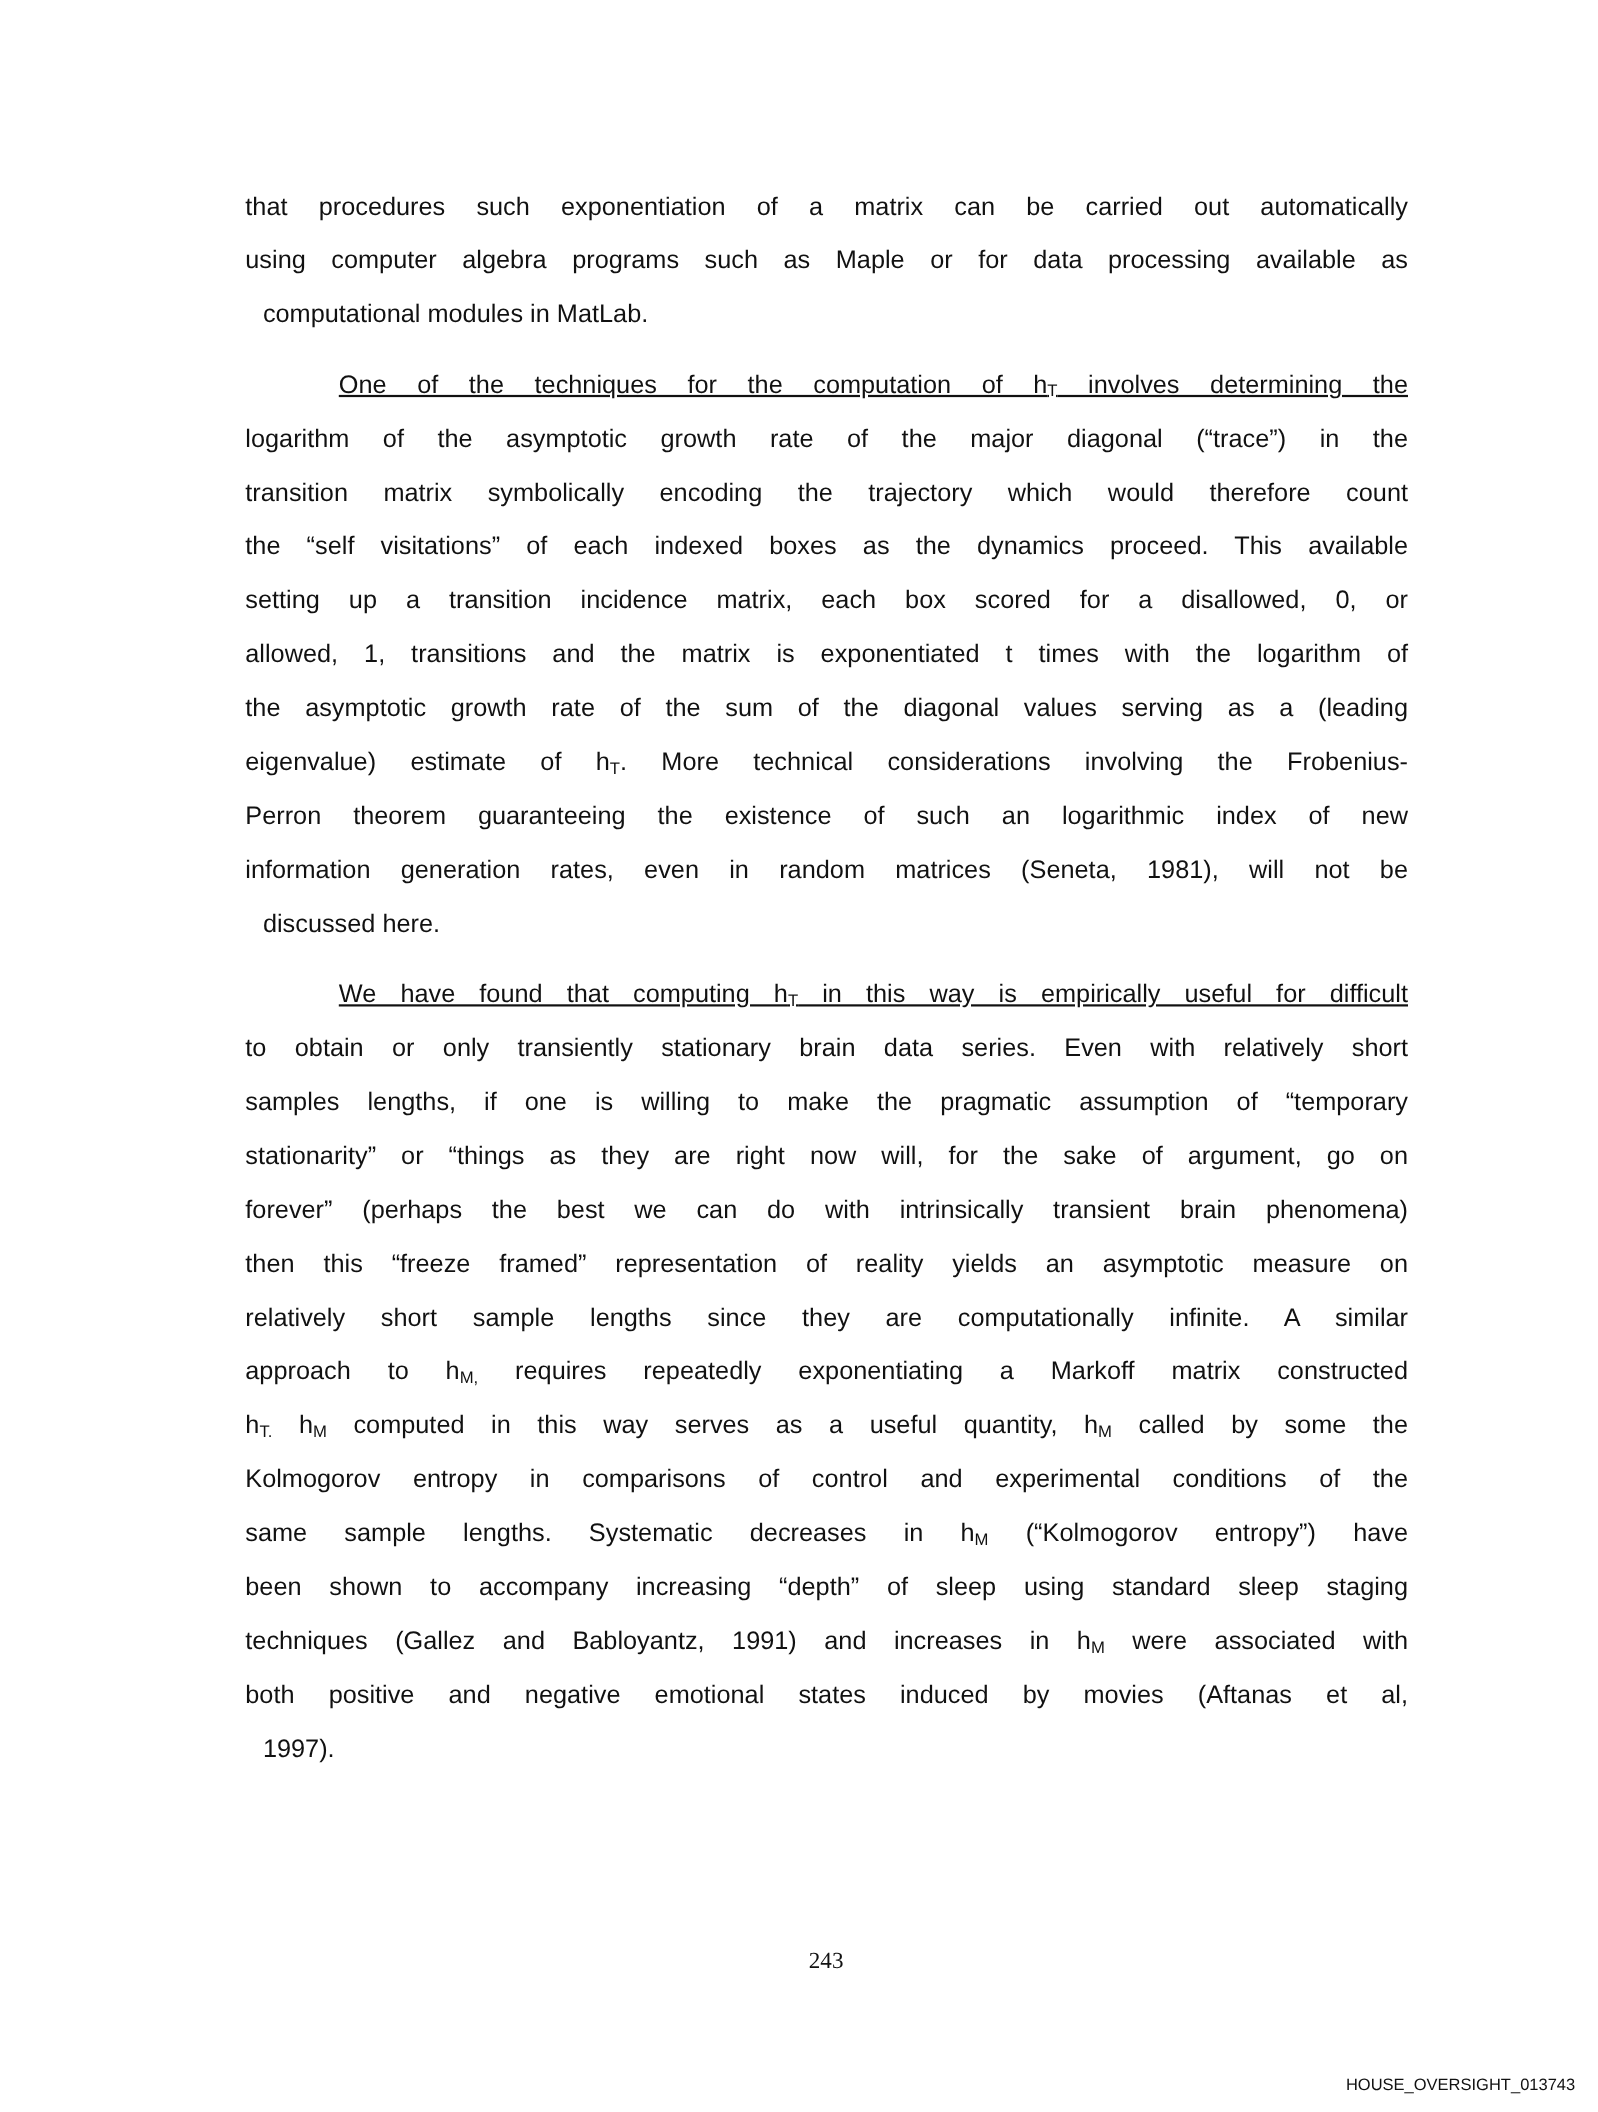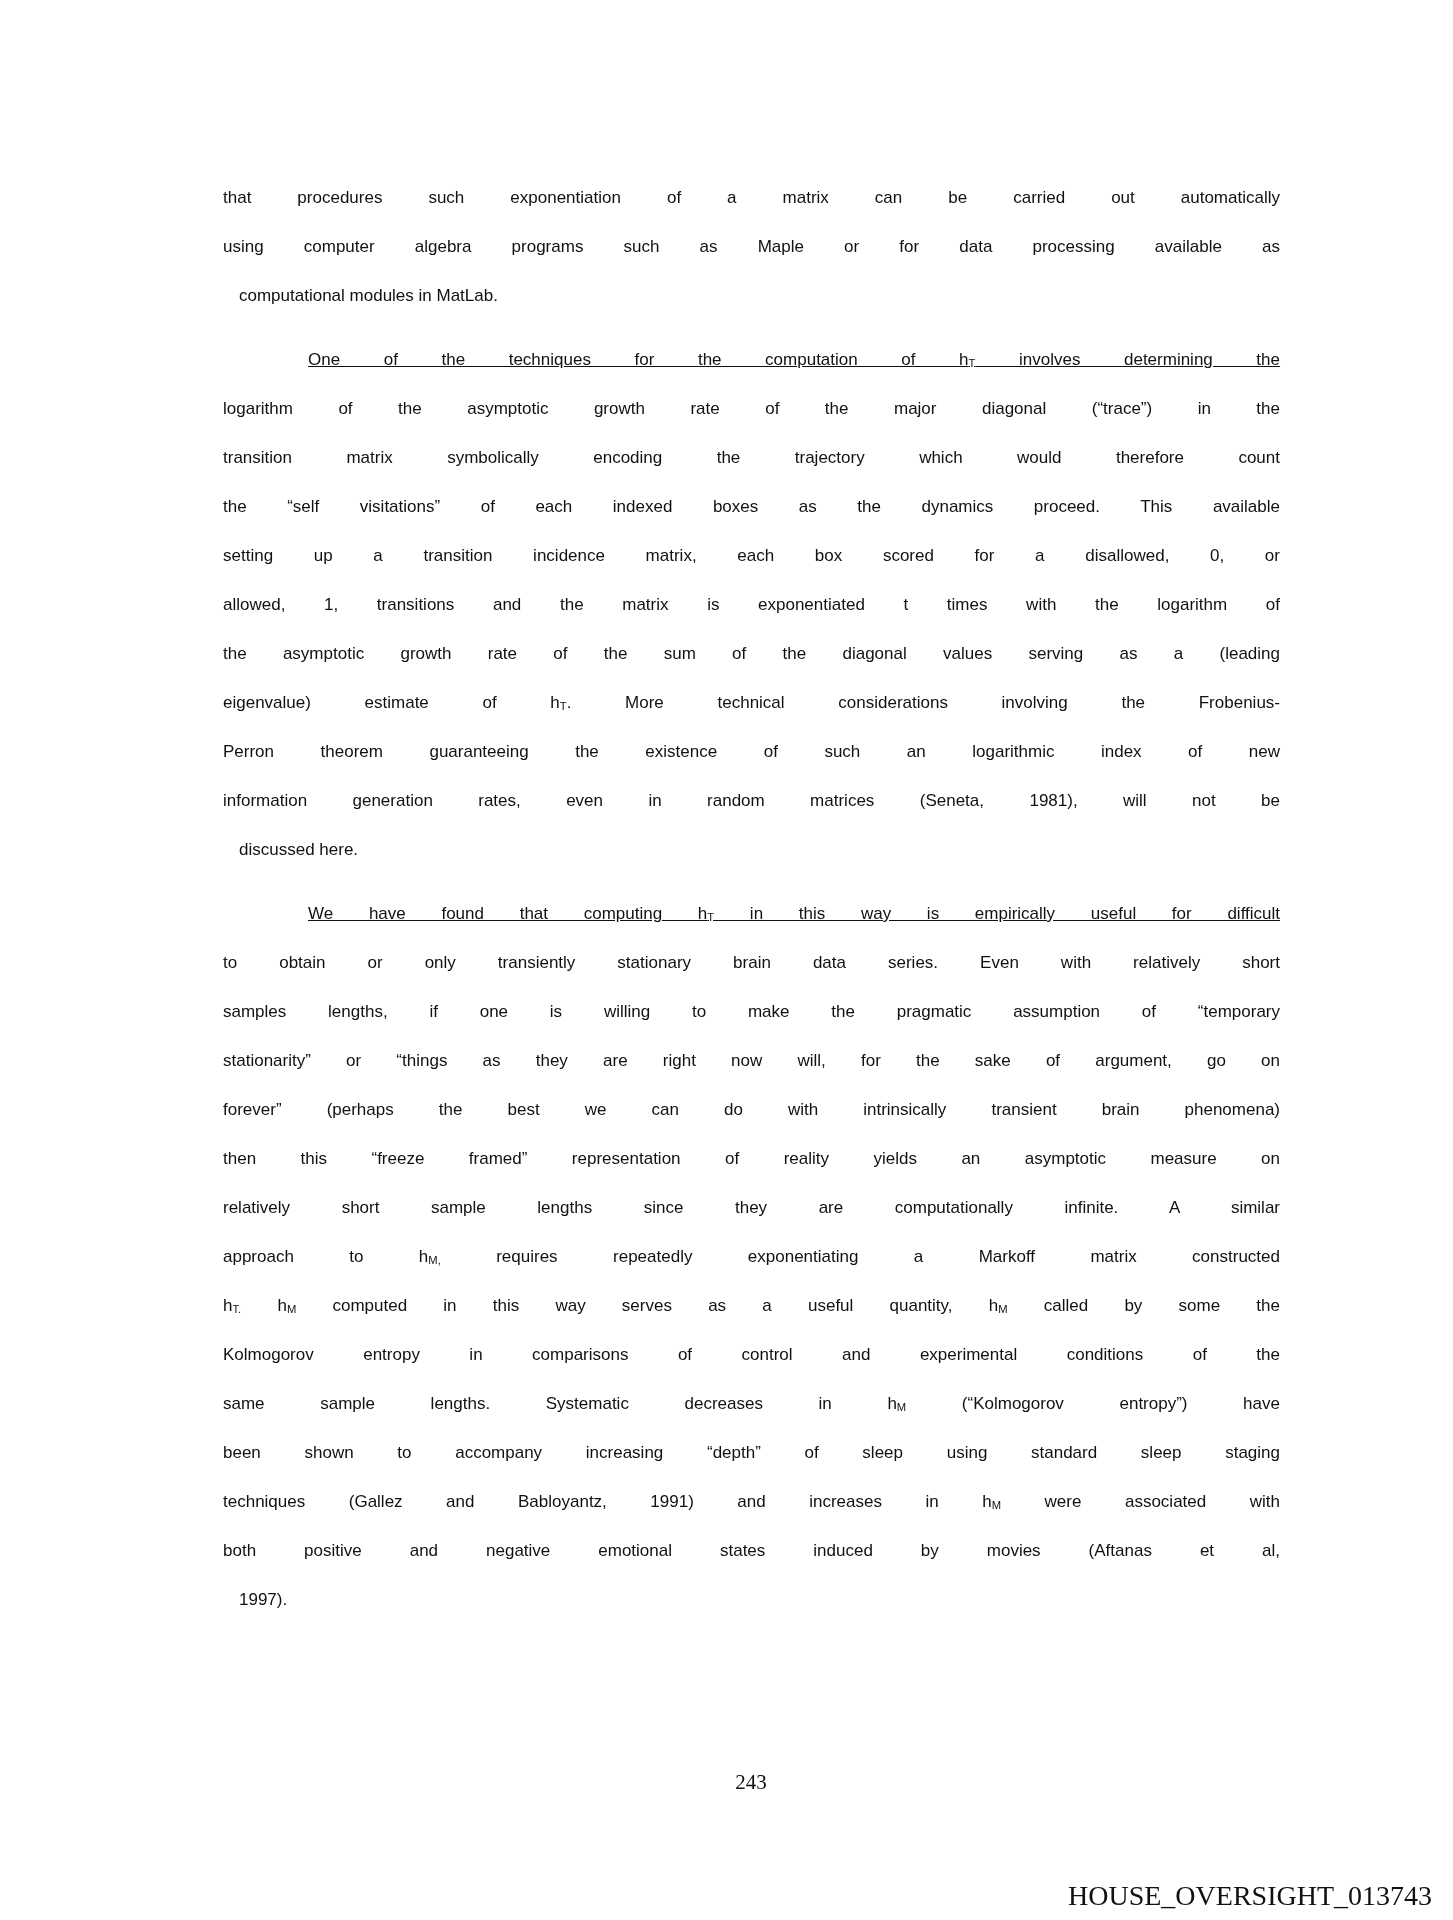--- a/index.html
+++ b/index.html
@@ -1,35 +1,35 @@
 <!DOCTYPE html>
 <html><head>
 <meta charset="utf-8">
 <style>
   html, body { margin: 0; padding: 0; background: #ffffff; }
   body { width: 1453px; height: 1920px; position: relative; overflow: hidden; color: #111111; }
   .body-text {
-    position: absolute; left: 223px; top: 173px; width: 1057px;
-    font-family: "Liberation Sans", sans-serif; font-size: 17px; line-height: 49px;
+    position: absolute; left: 223px; top: 163px; width: 1057px;
+    font-family: "Liberation Sans", sans-serif; font-size: 23px; line-height: 49px;
   }
   .para { margin: 0 0 15px 0; }
   .line { display: block; white-space: nowrap; text-align: justify; text-align-last: justify; height: 49px; }
   .line.last { text-align-last: left; margin-left: 16px; }
   .line.indent { padding-left: 85px; text-decoration: underline; }
   .line > span { white-space: normal; }
   .jl { display: block; width: 100%; text-align: justify; text-align-last: justify; white-space: normal; }
   .line.last .jl { text-align-last: left; }
   sub { font-size: 0.66em; vertical-align: -0.22em; line-height: 0; }
   .page-number {
     position: absolute; left: 0; width: 1502px; top: 1770px; text-align: center;
     font-family: "Liberation Serif", serif; font-size: 21px; line-height: 24px; color: #111;
   }
   .footer-id {
     position: absolute; right: 21px; top: 1883px;
-    font-family: Liberation Serif, serif; font-size: 28px; line-height: 26px; color: #111;
+    font-family: Liberation Sans, sans-serif; font-size: 15px; line-height: 26px; color: #111;
     letter-spacing: 0px;
   }
 </style>
 </head>
 <body>
 
 <div class="body-text">
 
   <div class="para">
     <div class="line">

